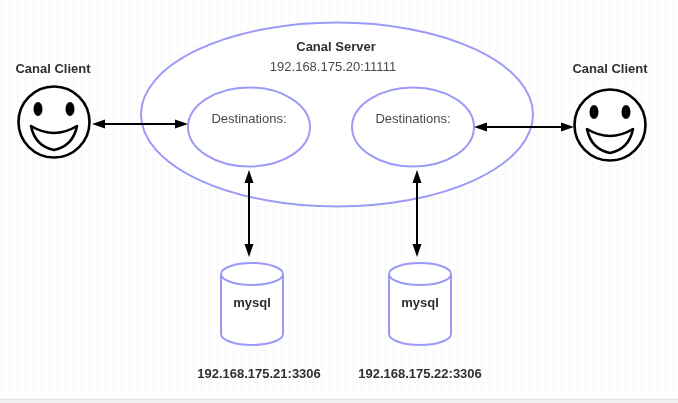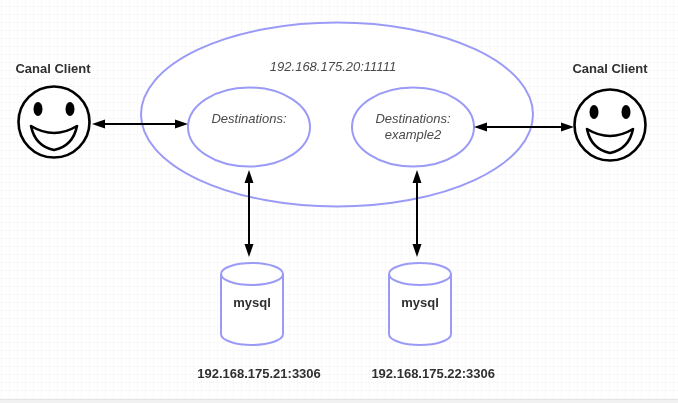--- a/index.html
+++ b/index.html
@@ -35,33 +35,33 @@
   }
   .lbl {
     position: absolute;
     text-align: center;
     color: #303030;
     font-size: 13px;
     line-height: 16px;
     white-space: nowrap;
   }
   .lbl.bold { font-weight: bold; }
-  .lbl.secondary { color: #4a4a4a; font-style: italic; }
+  .lbl.secondary { color: #4a4a4a; }
 
   
   .lbl-client-left   { left: 3px;   top: 61px;  width: 100px; }
   .lbl-client-right  { left: 560px; top: 61px;  width: 100px; }
   .lbl-server-title  { left: 236px; top: 39px;  width: 200px; }
   .lbl-server-ip     { left: 233px; top: 59px;  width: 200px; }
   .lbl-dest-1        { left: 189px; top: 111px; width: 120px; }
   .lbl-dest-2        { left: 353px; top: 111px; width: 120px; }
   .lbl-mysql-1       { left: 202px; top: 295px; width: 100px; }
   .lbl-mysql-2       { left: 370px; top: 295px; width: 100px; }
   .lbl-db-ip-1       { left: 184px; top: 366px; width: 150px; }
-  .lbl-db-ip-2       { left: 345px; top: 366px; width: 150px; text-align: right; }
+  .lbl-db-ip-2       { left: 345px; top: 366px; width: 150px; }
 </style>
 </head>
 <body>
 
 <div class="canvas">
 
   <svg class="diagram-layer" viewBox="0 0 678 403" xmlns="http://www.w3.org/2000/svg">
 
     <g>
       <ellipse cx="337" cy="114.5" rx="196" ry="92" fill="#ffffff" stroke="#9b9bf7" stroke-width="2"></ellipse>
@@ -121,30 +121,30 @@
       <line x1="417" y1="181" x2="417" y2="246" stroke="#000000" stroke-width="2"></line>
       <polygon points="417,170 412.5,183 421.5,183" fill="#000000"></polygon>
       <polygon points="417,257 412.5,244 421.5,244" fill="#000000"></polygon>
     </g>
   </svg>
 
   <div class="lbl bold lbl-client-left">Canal Client</div>
 
   <div class="lbl bold lbl-client-right">Canal Client</div>
 
+  <div class="lbl bold lbl-server-title">Canal Server</div>
 
   <div class="lbl secondary lbl-server-ip">192.168.175.20:11111</div>
 
   <div class="lbl secondary lbl-dest-1">
     <div>Destinations:</div>
   </div>
 
   <div class="lbl secondary lbl-dest-2">
     <div>Destinations:</div>
-    <div>example2</div>
   </div>
 
   <div class="lbl bold lbl-mysql-1">mysql</div>
 
   <div class="lbl bold lbl-mysql-2">mysql</div>
 
   <div class="lbl bold lbl-db-ip-1">192.168.175.21:3306</div>
 
   <div class="lbl bold lbl-db-ip-2">192.168.175.22:3306</div>
 

